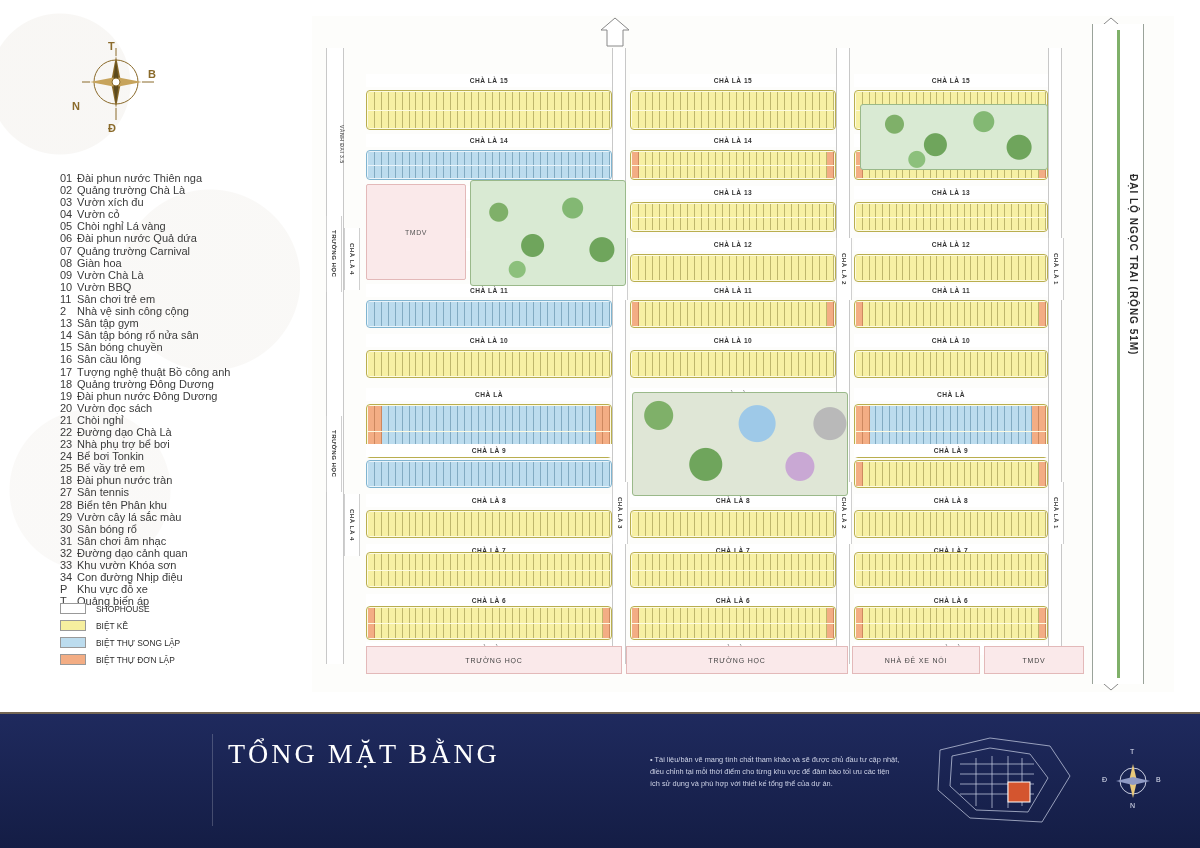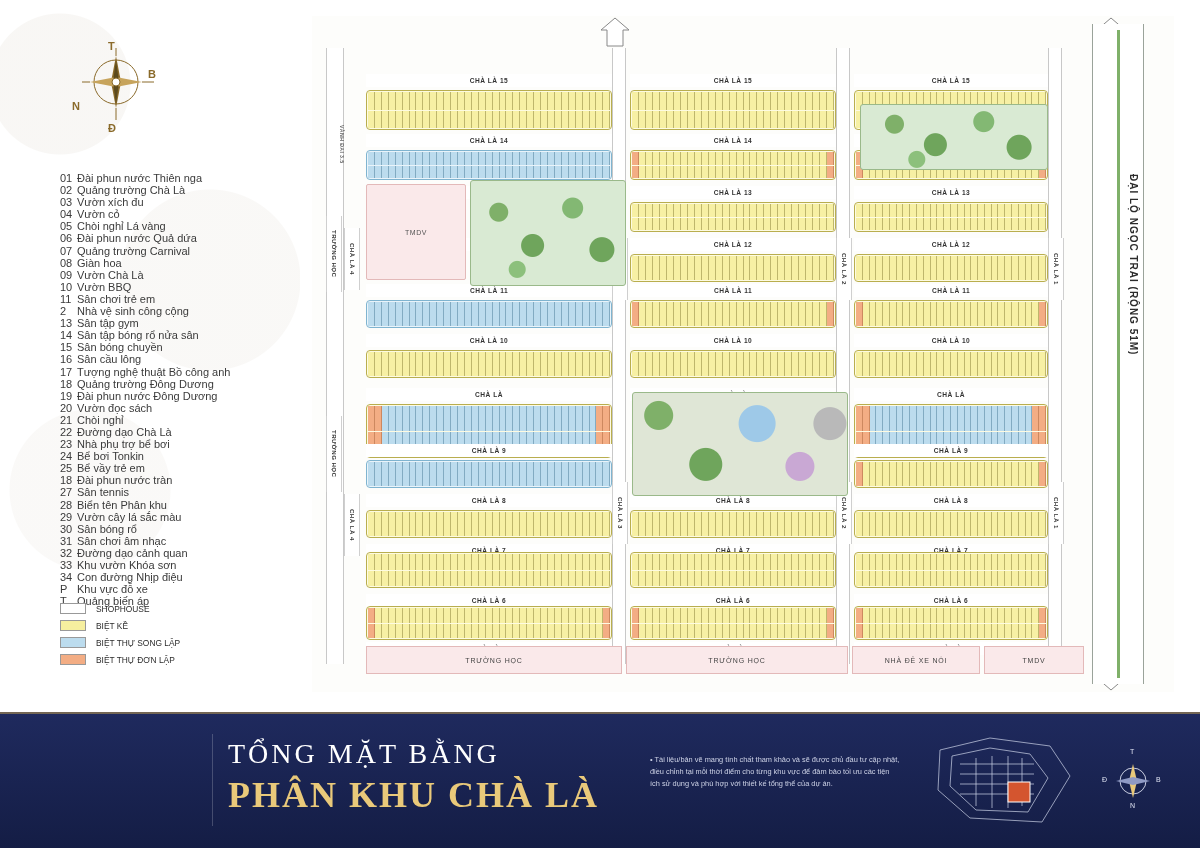--- a/index.html
+++ b/index.html
@@ -1981,21 +1981,20 @@
     </div>
 </div>
 
 <div class="footer">
   <div class="gold-line"></div>
 
   <div class="brand-div"></div>
 
   <div class="ftitle">
     <div class="l1">TỔNG MẶT BẰNG</div>
-    <div class="l2">PHÂN KHU CHÀ LÀ</div>
   </div>
 
   <div class="fnote">• Tài liệu/bản vẽ mang tính chất tham khảo và sẽ được chủ đầu tư cập nhật, điều chỉnh tại mỗi thời điểm cho từng khu vực để đảm bảo tối ưu các tiện ích sử dụng và phù hợp với thiết kế tổng thể của dự án.</div>
 
   <div class="fmini">
     <svg viewBox="0 0 150 100" width="150" height="100">
       <g stroke="#cfd5ea" stroke-width="0.7" fill="none">
         <path d="M10 20 L60 8 L120 16 L140 46 L112 92 L40 88 L8 60 Z"></path>
         <path d="M22 26 L60 18 L100 24 L118 48 L98 82 L46 80 L20 56 Z"></path>
         <path d="M30 34 H104 M30 44 H104 M30 54 H104 M30 64 H104"></path>

